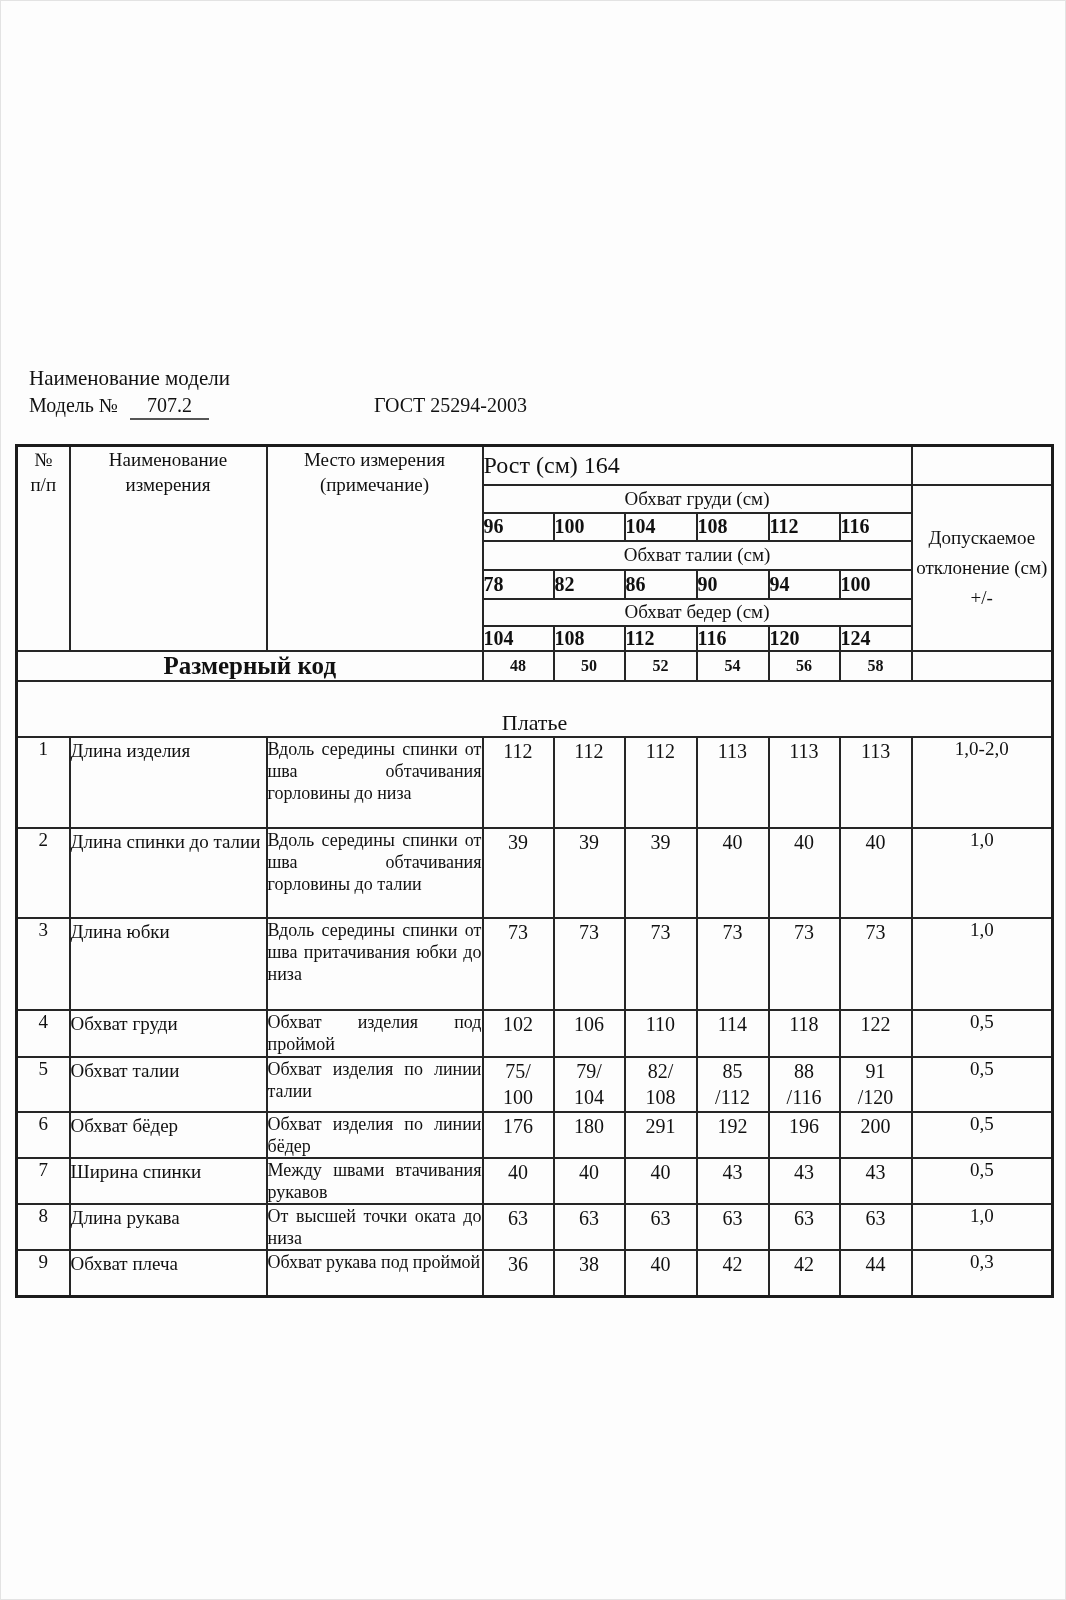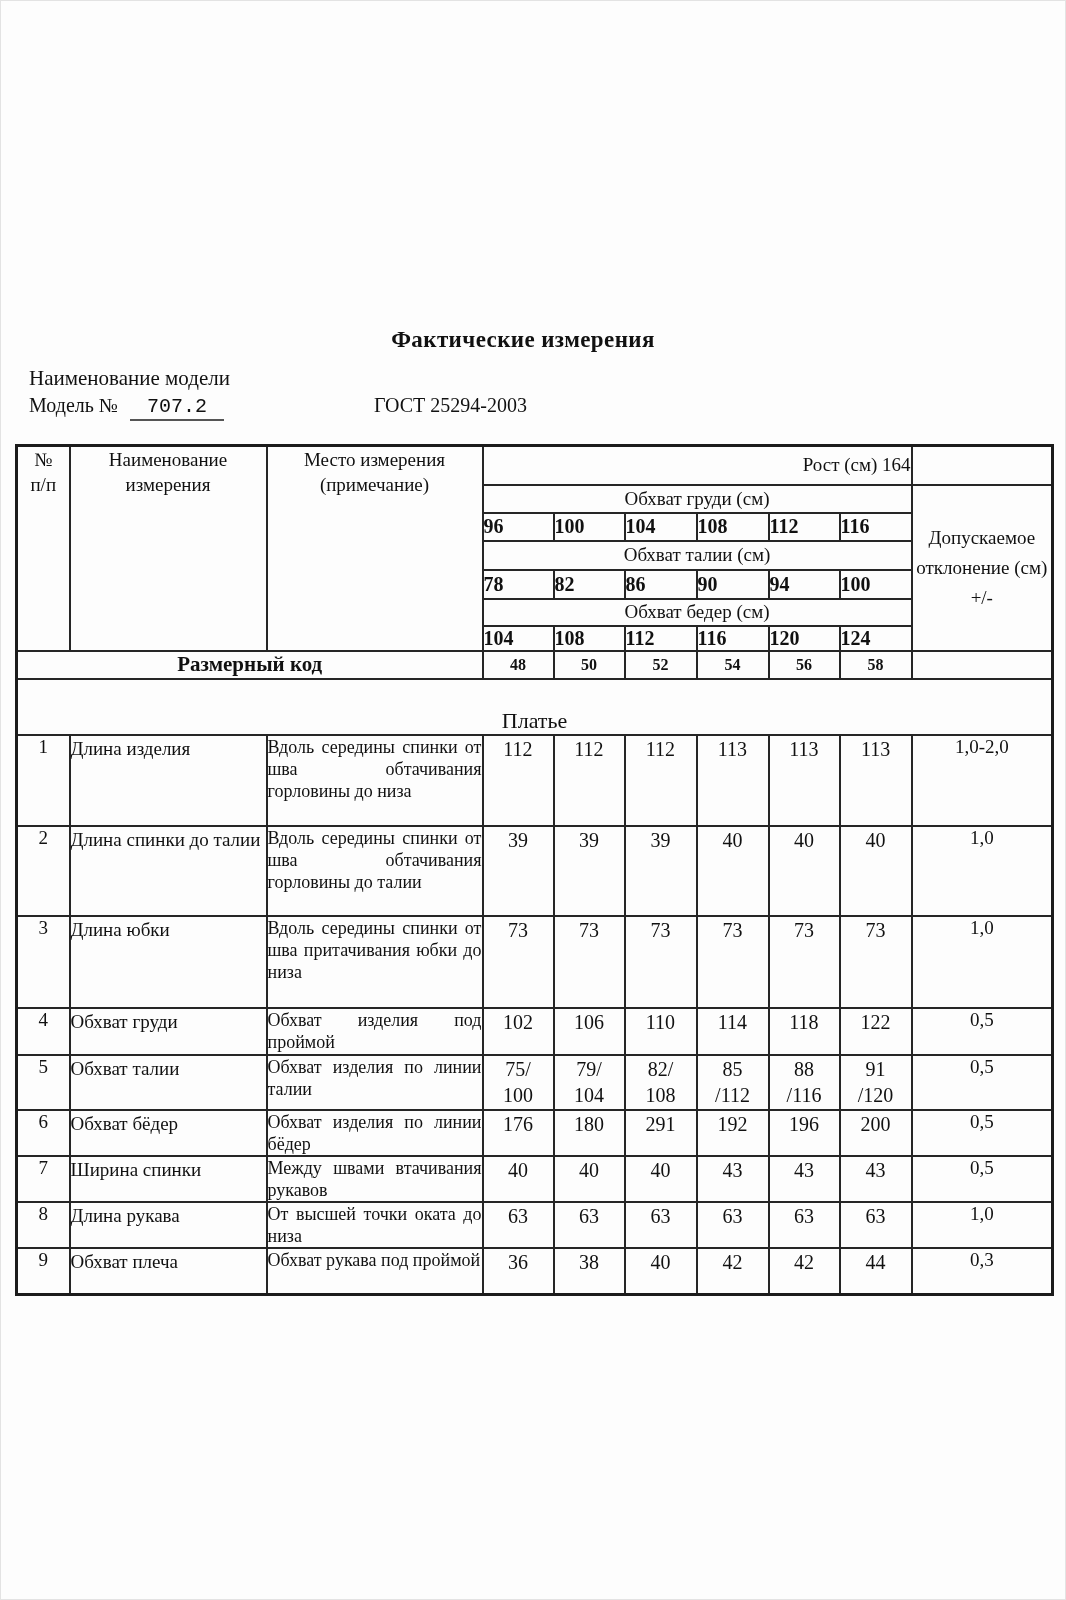--- a/index.html
+++ b/index.html
@@ -15,54 +15,52 @@
   }
   .doc-title {
     position:absolute; top:326px; left:0; width:1044px;
     text-align:center; font-size:23px; font-weight:bold; letter-spacing:.4px;
   }
   .lbl-model-name { position:absolute; top:365px; left:28px; font-size:21px; }
   .model-line { position:absolute; top:393px; left:28px; font-size:20px; }
   .model-no-value {
     display:inline-block; margin-left:12px; padding:0 17px 1px 17px;
     border-bottom:2px solid #555;
-    font-family:Liberation Mono, monospace;
   }
   .gost { position:absolute; top:393px; left:373px; font-size:20px; }
 
   table.meas {
     position:absolute; left:14px; top:443px; width:1036px;
     border-collapse:collapse; table-layout:fixed;
     border:3px solid #1c1c1c;
   }
   table.meas td { border:2px solid #262626; padding:0; overflow:hidden; }
 
   .hdr      { text-align:center; vertical-align:top; font-size:19px; line-height:25px; padding-top:5px; white-space:pre-line; }
-  .rost     { text-align:right; vertical-align:middle; font-size:19px; }
+  .rost     { text-align:left; vertical-align:middle; font-size:24px; }
   .grp      { text-align:center; vertical-align:middle; font-size:19px; }
   .size     { text-align:left; vertical-align:middle; font-size:20px;font-weight:bold; }
   .tol-hdr  { text-align:center; vertical-align:middle; font-size:19px; line-height:30px; padding:0 8px; }
-  .code-lbl { text-align:center; vertical-align:middle; font-size:21px; font-weight:bold; }
+  .code-lbl { text-align:center; vertical-align:middle; font-size:25px; font-weight:bold; }
   .code-val { text-align:center; vertical-align:middle; font-size:16px; font-weight:bold; }
   .thick-t  { border-top-width:3px; }
   .thick-b  { border-bottom-width:3px; }
   .section-cell { text-align:center; vertical-align:bottom; font-size:22px; padding-bottom:3px; }
 
   .c-num   { text-align:center; vertical-align:top; font-size:19px; padding-top:5px; }
   .c-name  { text-align:left;  vertical-align:top; font-size:19px; line-height:26px; padding:4px 8px 0 11px; }
   .c-place { text-align:justify; vertical-align:top; font-size:18px; line-height:22px; padding:4px 14px 0 9px; }
   .c-val   { text-align:center; vertical-align:top; font-size:20px; line-height:26px; padding-top:4px; white-space:pre-line; }
   .c-tol   { text-align:center; vertical-align:top; font-size:19px; padding-top:6px; }
 </style>
 </head>
 <body>
 
 <div class="page">
 
-  <div class="doc-title">Фактические измерения</div>
   <div class="lbl-model-name">Наименование модели</div>
   <div class="model-line"><span>Модель №</span><span class="model-no-value">707.2</span></div>
   <div class="gost">ГОСТ 25294-2003</div>
 
   <table class="meas">
     <colgroup>
       <col style="width:53px">
         <col style="width:197px">
         <col style="width:216px">
       <col style="width:71px">

